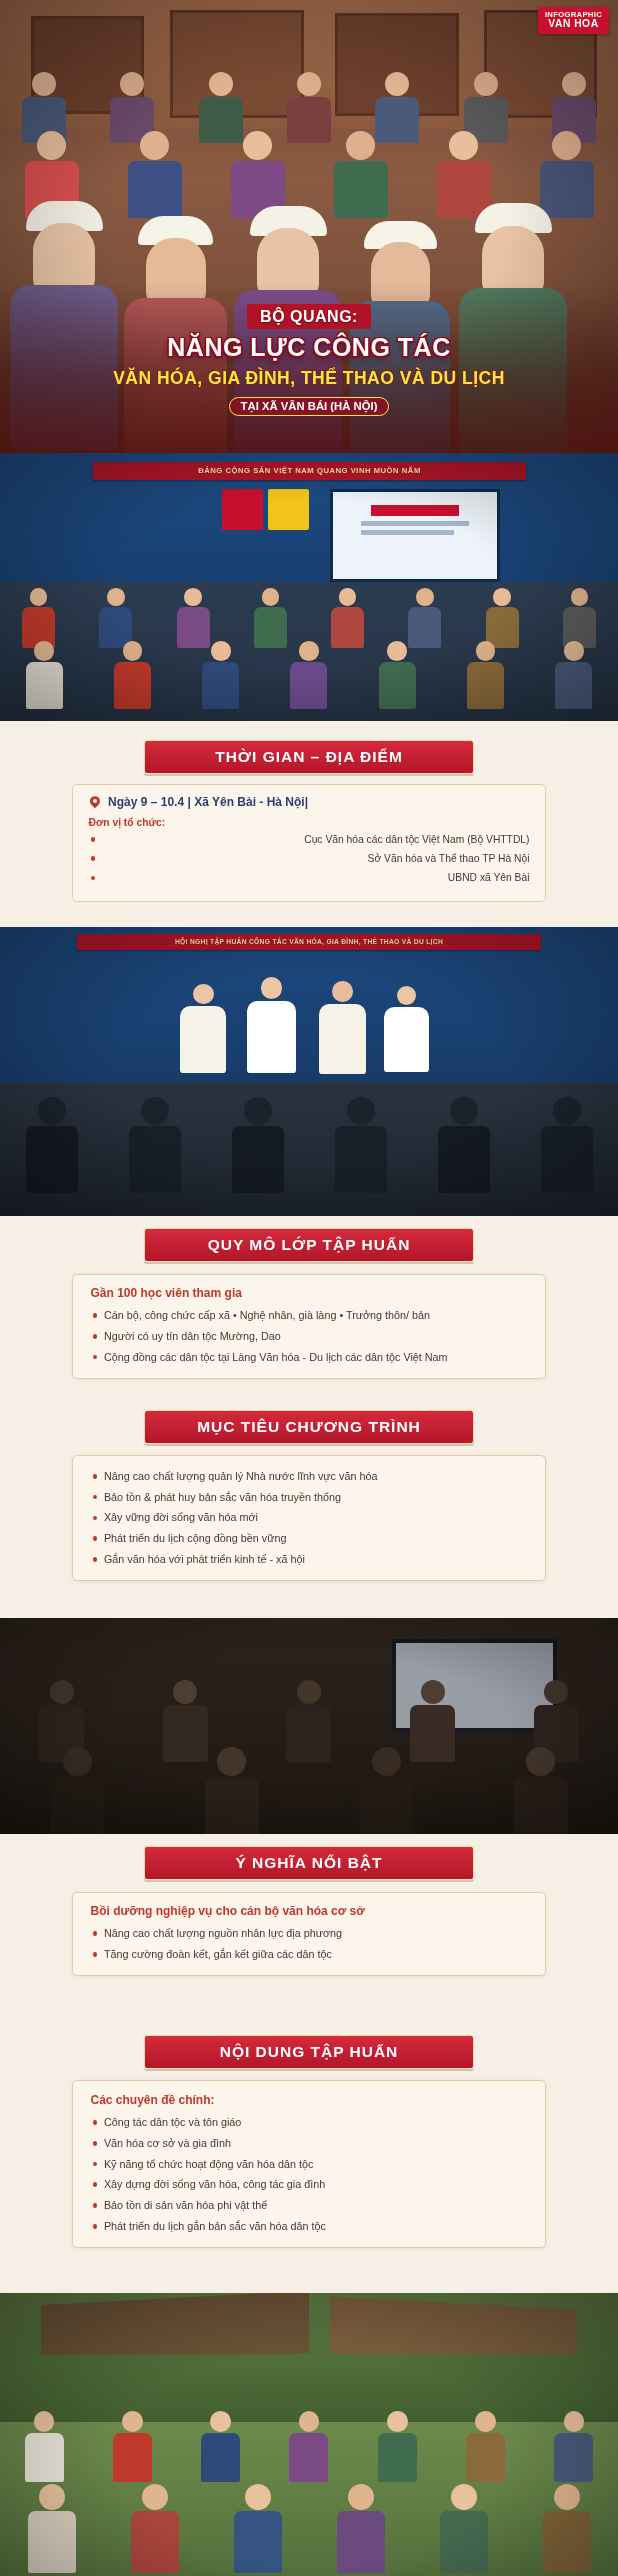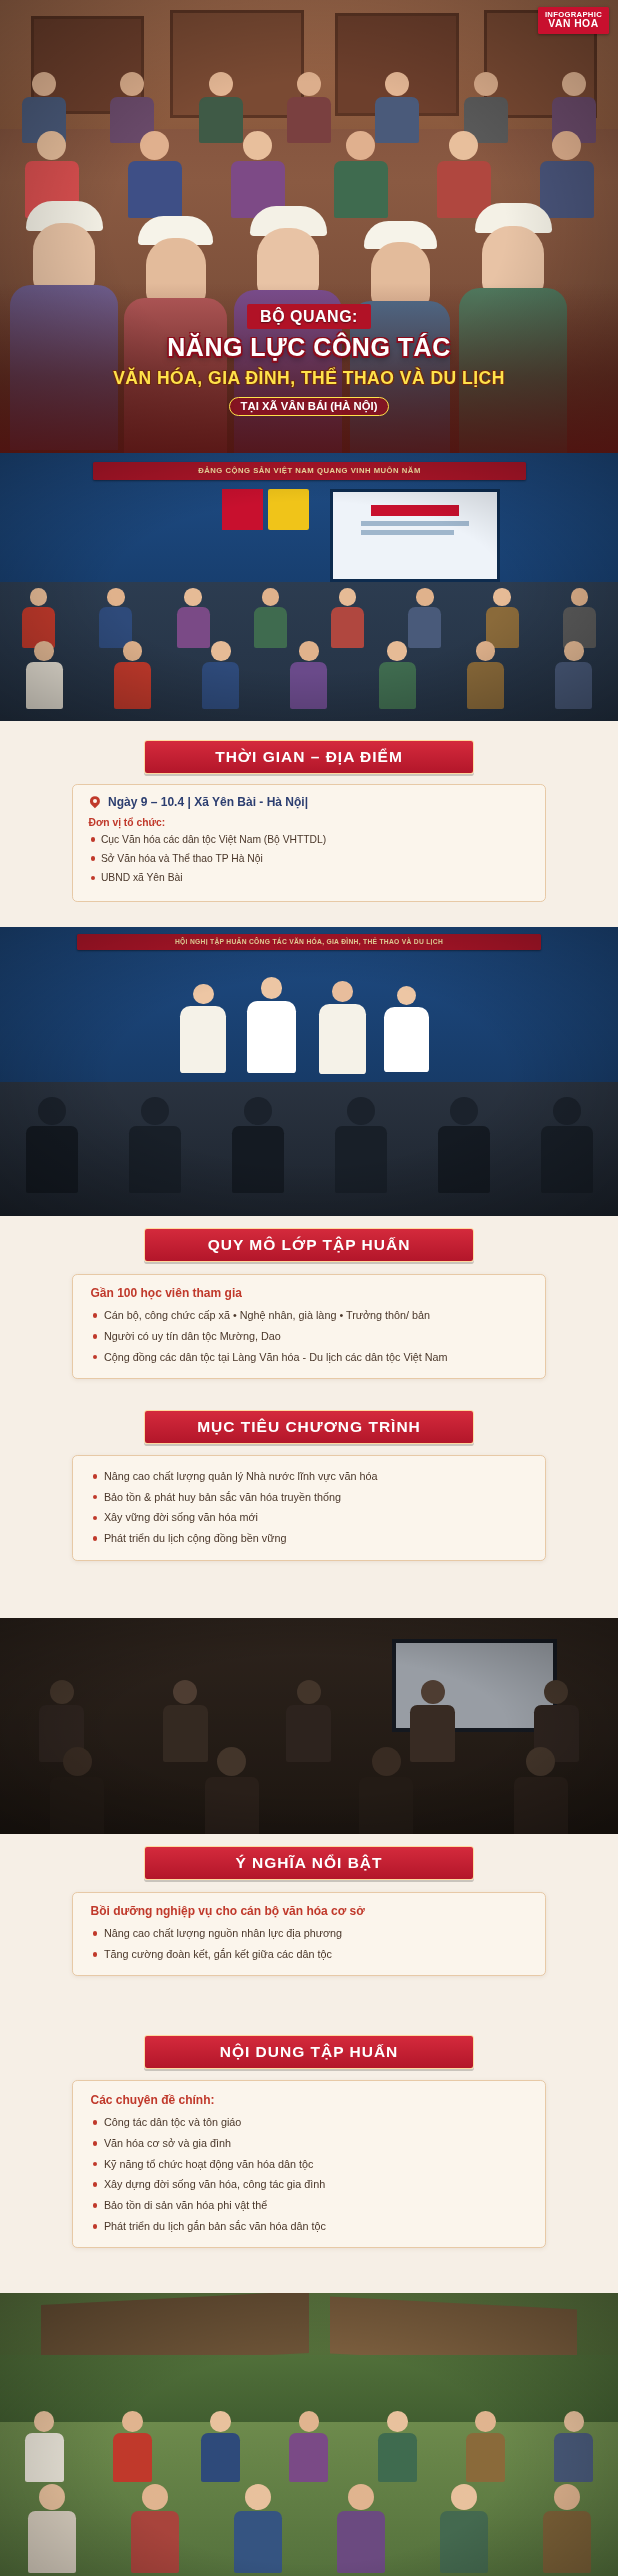--- a/index.html
+++ b/index.html
@@ -204,20 +204,21 @@
     margin-bottom:4.1px;
   }
   .tp-card ul { margin:0; padding:0; list-style:none; }
   .tp-card li {
     position:relative;
     font-size:10.3px;
     line-height:1.5;
     color:#4a372a;
     padding-left:12.4px;
     margin-bottom:3.6px;
+    text-align:right;
   }
   .tp-card li:before {
     content:"";
     position:absolute; left:2.1px; top:5.7px;
     width:4.1px; height:4.1px; border-radius:50%;
     background:#c0392b;
   }
   .crowd-row { position:absolute; display:flex; justify-content:space-around; width:100%; }
   .person { position:relative; }
   .person .head { border-radius:50%; margin:0 auto; }
@@ -542,20 +543,21 @@
     <div style="padding-top:9.3px;">
       <div class="ribbon-wrap">
         <div class="ribbon">MỤC TIÊU CHƯƠNG TRÌNH</div>
       </div>
       <div class="card">
         <ul>
           <li>Nâng cao chất lượng quản lý Nhà nước lĩnh vực văn hóa</li>
           <li>Bảo tồn &amp; phát huy bản sắc văn hóa truyền thống</li>
           <li>Xây vững đời sống văn hóa mới</li>
           <li>Phát triển du lịch cộng đồng bền vững</li>
+          <li>Gắn văn hóa với phát triển kinh tế - xã hội</li>
         </ul>
       </div>
     </div>
   </div>
 
   <div class="photo" style="position:absolute;left:0;top:1618px;width:618px;height:216px;background:#2a241e;">
     <div class="ph-inner">
       <div style="position:absolute;left:0;top:0;width:618px;height:216px;background:linear-gradient(180deg,#3b3128,#221c16);"></div>
       <div style="position:absolute;left:392px;top:20.6px;width:165px;height:93px;background:#d8e4ef;border:4.1px solid #15202c;"></div>
       <div class="crowd-row" style="top:62px;">

